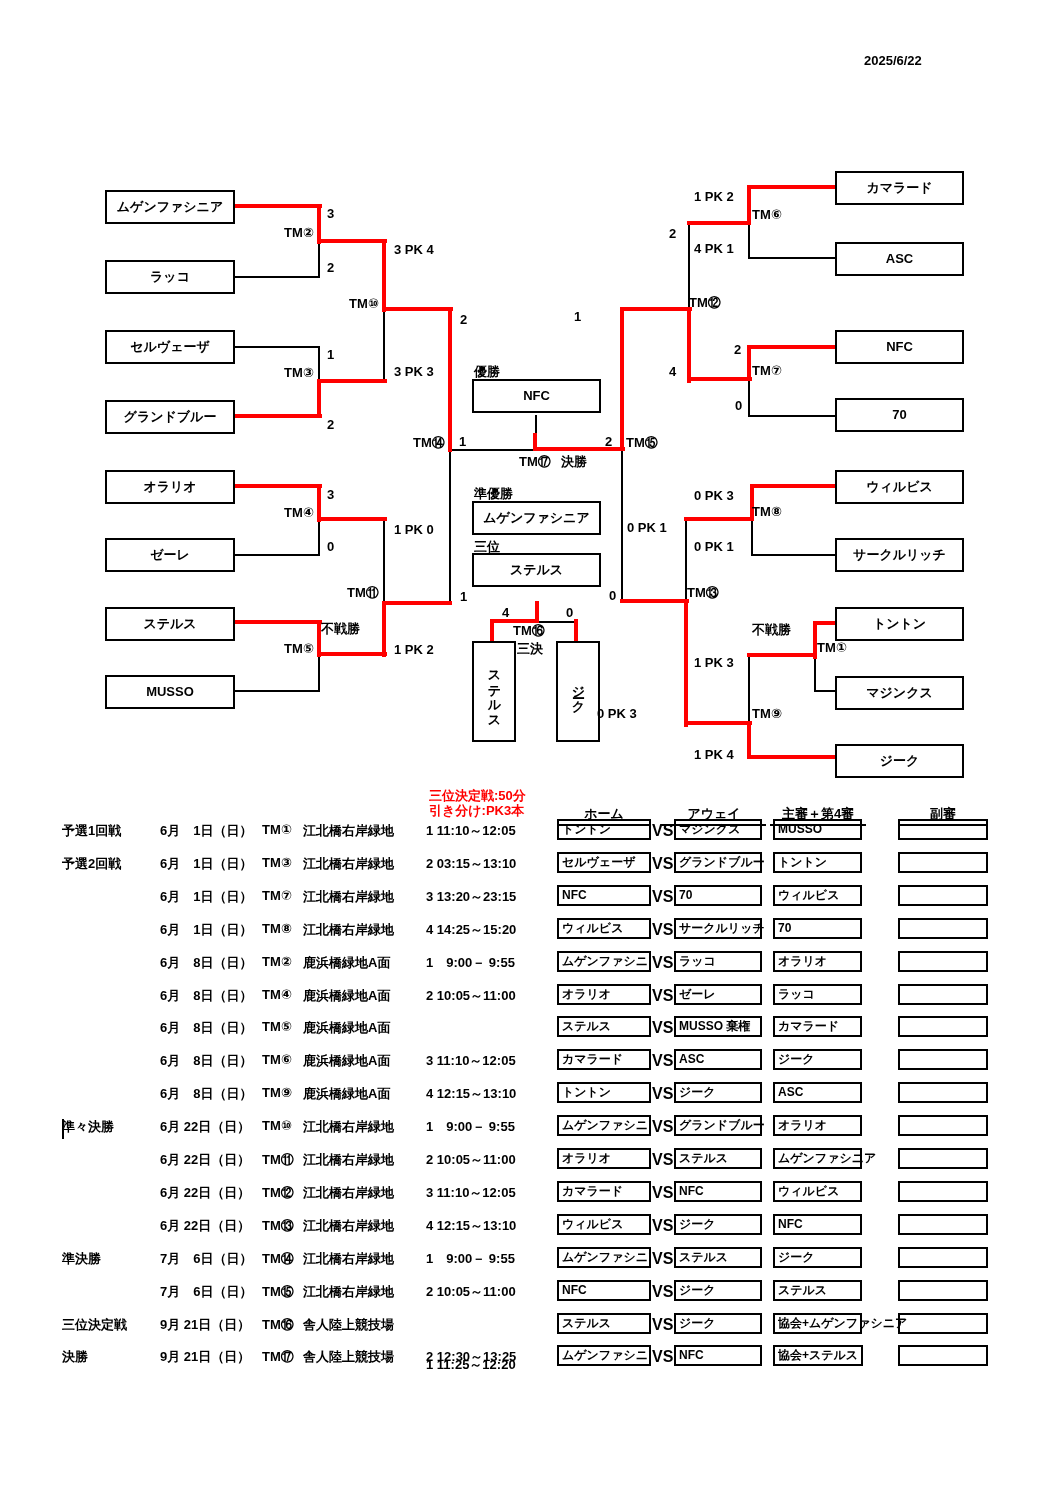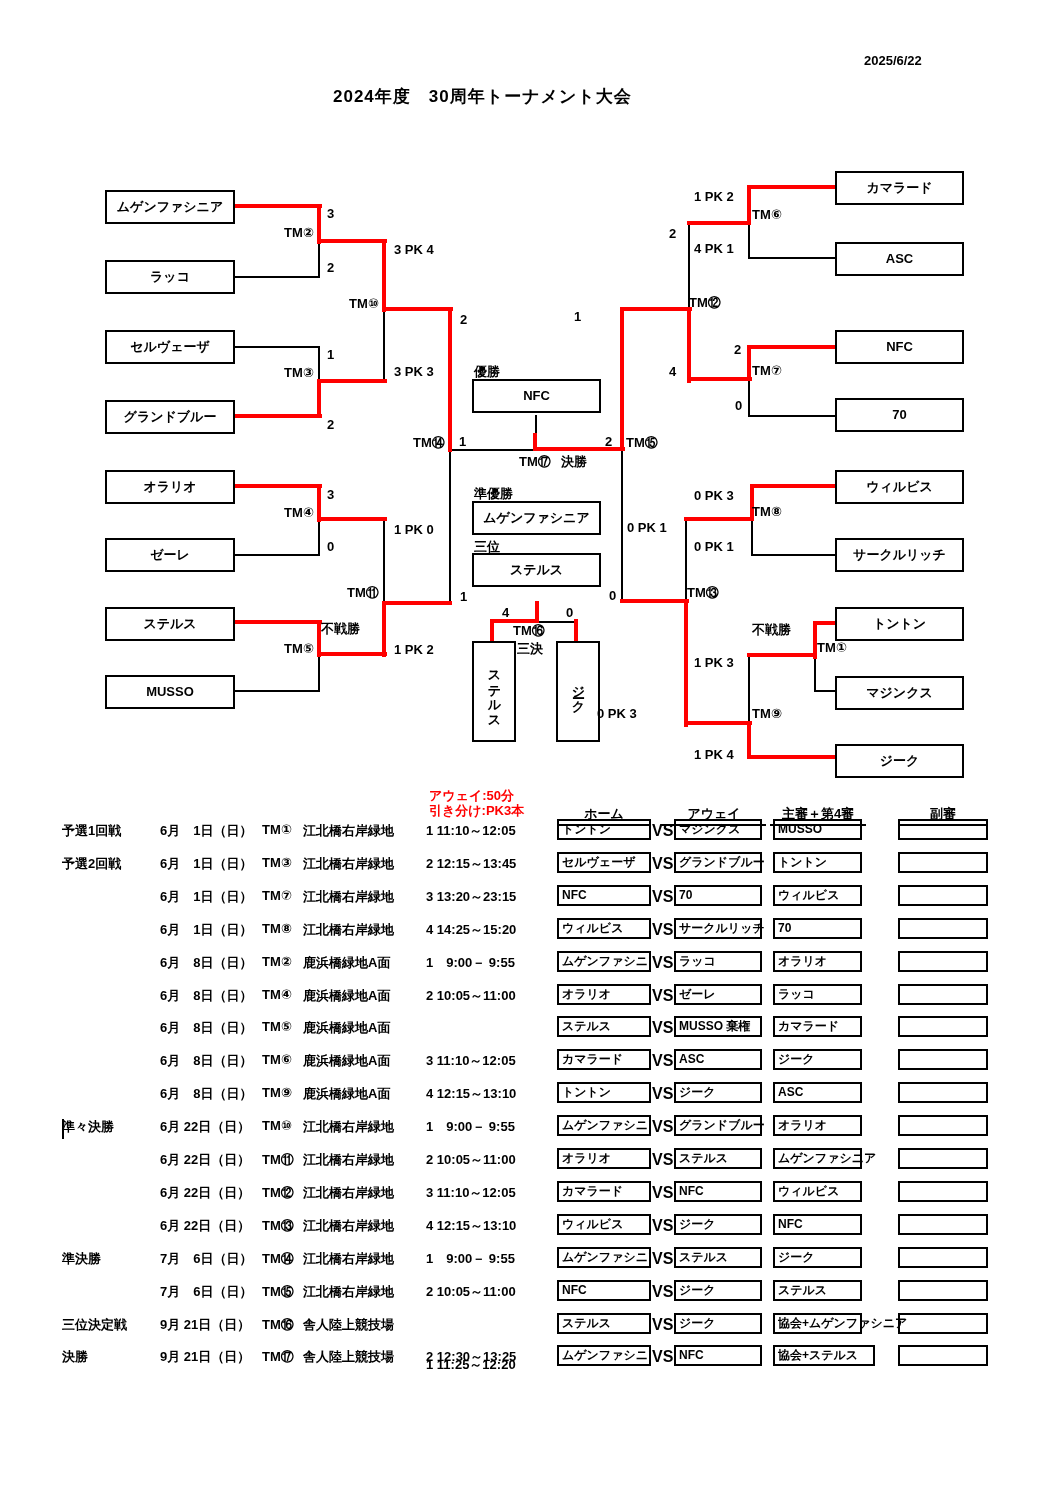--- a/index.html
+++ b/index.html
@@ -27,23 +27,22 @@
   .clip{overflow:hidden;}
   .vslbl{position:absolute;font-size:16px;font-weight:bold;}
   .tick{position:absolute;background:#000;}
 </style>
 </head>
 <body>
 
 <div id="sheet">
 
   <div class="pdate" style="left:864px;top:53px;">2025/6/22</div>
-  <div class="title" style="left:333px;top:85px;">2024年度　30周年トーナメント大会</div>
-
-  <div class="note" style="left:429px;top:787px;">アウェイ:50分</div>
+
+  <div class="note" style="left:429px;top:787px;">三位決定戦:50分</div>
   <div class="note" style="left:429px;top:802px;">引き分け:PK3本</div>
 
   <div class="reslbl" style="left:474px;top:363px;">優勝</div>
   <div class="tbox rsbox" style="left:472px;top:379px;">NFC</div>
   <div class="reslbl" style="left:474px;top:485px;">準優勝</div>
   <div class="tbox rsbox" style="left:472px;top:501px;">ムゲンファシニア</div>
   <div class="reslbl" style="left:474px;top:538px;">三位</div>
   <div class="tbox rsbox" style="left:472px;top:553px;">ステルス</div>
 
   <div class="vteam" style="left:472px;top:641px;">ステルス</div>
@@ -224,21 +223,21 @@
     <div class="ttext" style="left: 426px; top: 822px;">1 11:10～12:05</div>
     <div class="cellbox clip" style="left: 557px; top: 819px; width: 94px; height: 21px;">トントン</div>
     <div class="vslbl" style="left: 652px; top: 822px;">VS</div>
     <div class="cellbox" style="left: 674px; top: 819px; width: 88px; height: 21px;">マジンクス</div>
     <div class="cellbox" style="left: 773px; top: 819px; width: 89px; height: 21px;">MUSSO</div>
     <div class="cellbox" style="left: 898px; top: 819px; width: 90px; height: 21px;"></div>
     <div class="ttext" style="left: 62px; top: 855px;">予選2回戦</div>
     <div class="ttext" style="left: 160px; top: 855px;">6月　1日（日）</div>
     <div class="ttext" style="left: 262px; top: 855px;">TM③</div>
     <div class="ttext" style="left: 303px; top: 855px;">江北橋右岸緑地</div>
-    <div class="ttext" style="left: 426px; top: 855px;">2 12:15～13:45</div>
+    <div class="ttext" style="left: 426px; top: 855px;">2 03:15～13:10</div>
     <div class="cellbox clip" style="left: 557px; top: 852px; width: 94px; height: 21px;">セルヴェーザ</div>
     <div class="vslbl" style="left: 652px; top: 855px;">VS</div>
     <div class="cellbox" style="left: 674px; top: 852px; width: 88px; height: 21px;">グランドブルー</div>
     <div class="cellbox" style="left: 773px; top: 852px; width: 89px; height: 21px;">トントン</div>
     <div class="cellbox" style="left: 898px; top: 852px; width: 90px; height: 21px;"></div>
     <div class="ttext" style="left: 62px; top: 888px;"></div>
     <div class="ttext" style="left: 160px; top: 888px;">6月　1日（日）</div>
     <div class="ttext" style="left: 262px; top: 888px;">TM⑦</div>
     <div class="ttext" style="left: 303px; top: 888px;">江北橋右岸緑地</div>
     <div class="ttext" style="left: 426px; top: 888px;">3 13:20～23:15</div>
@@ -378,15 +377,15 @@
     <div class="cellbox" style="left: 773px; top: 1313px; width: 89px; height: 21px;">協会+ムゲンファシニア</div>
     <div class="cellbox" style="left: 898px; top: 1313px; width: 90px; height: 21px;"></div>
     <div class="ttext" style="left: 62px; top: 1348px;">決勝</div>
     <div class="ttext" style="left: 160px; top: 1348px;">9月 21日（日）</div>
     <div class="ttext" style="left: 262px; top: 1348px;">TM⑰</div>
     <div class="ttext" style="left: 303px; top: 1348px;">舎人陸上競技場</div>
     <div class="ttext" style="left: 426px; top: 1348px;">2 12:30～13:25</div>
     <div class="cellbox clip" style="left: 557px; top: 1345px; width: 94px; height: 21px;">ムゲンファシニア</div>
     <div class="vslbl" style="left: 652px; top: 1348px;">VS</div>
     <div class="cellbox" style="left: 674px; top: 1345px; width: 88px; height: 21px;">NFC</div>
-    <div class="cellbox" style="left: 773px; top: 1345px; width: 102px; height: 21px;">協会+ステルス</div>
+    <div class="cellbox" style="left: 773px; top: 1345px; width: 90px; height: 21px;">協会+ステルス</div>
     <div class="cellbox" style="left: 898px; top: 1345px; width: 90px; height: 21px;"></div>
   </div>
 
 </body></html>

